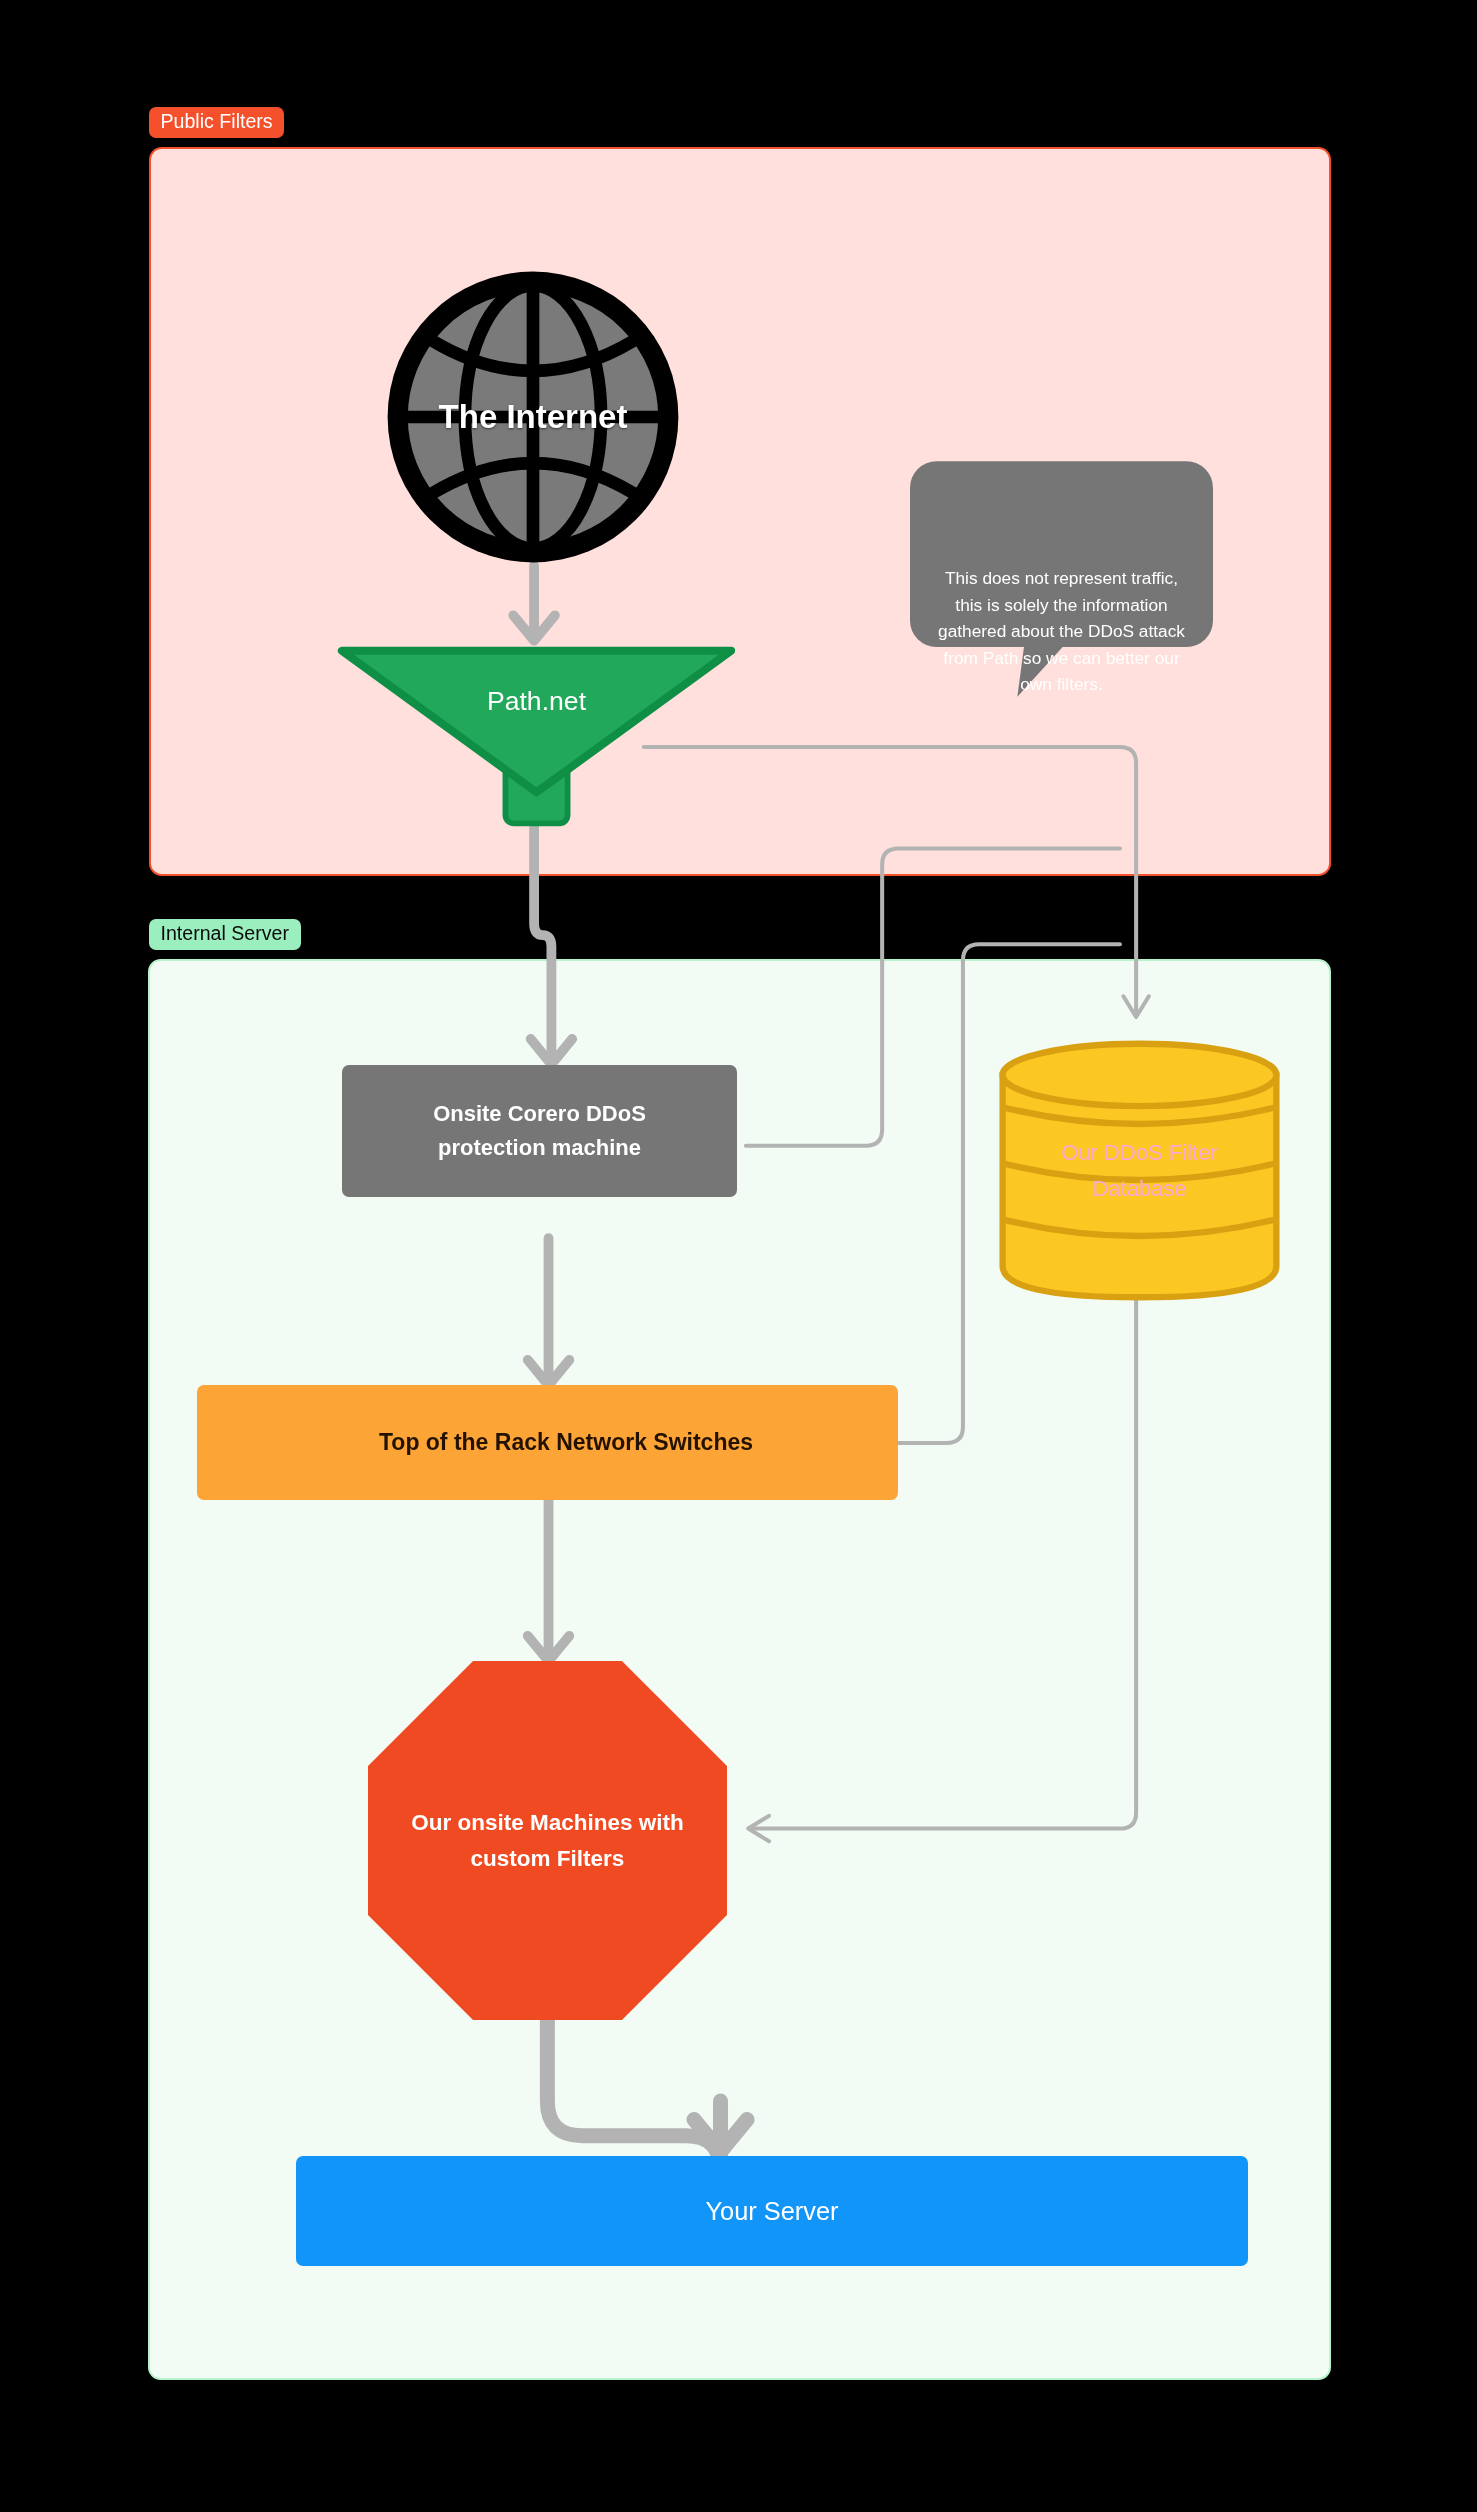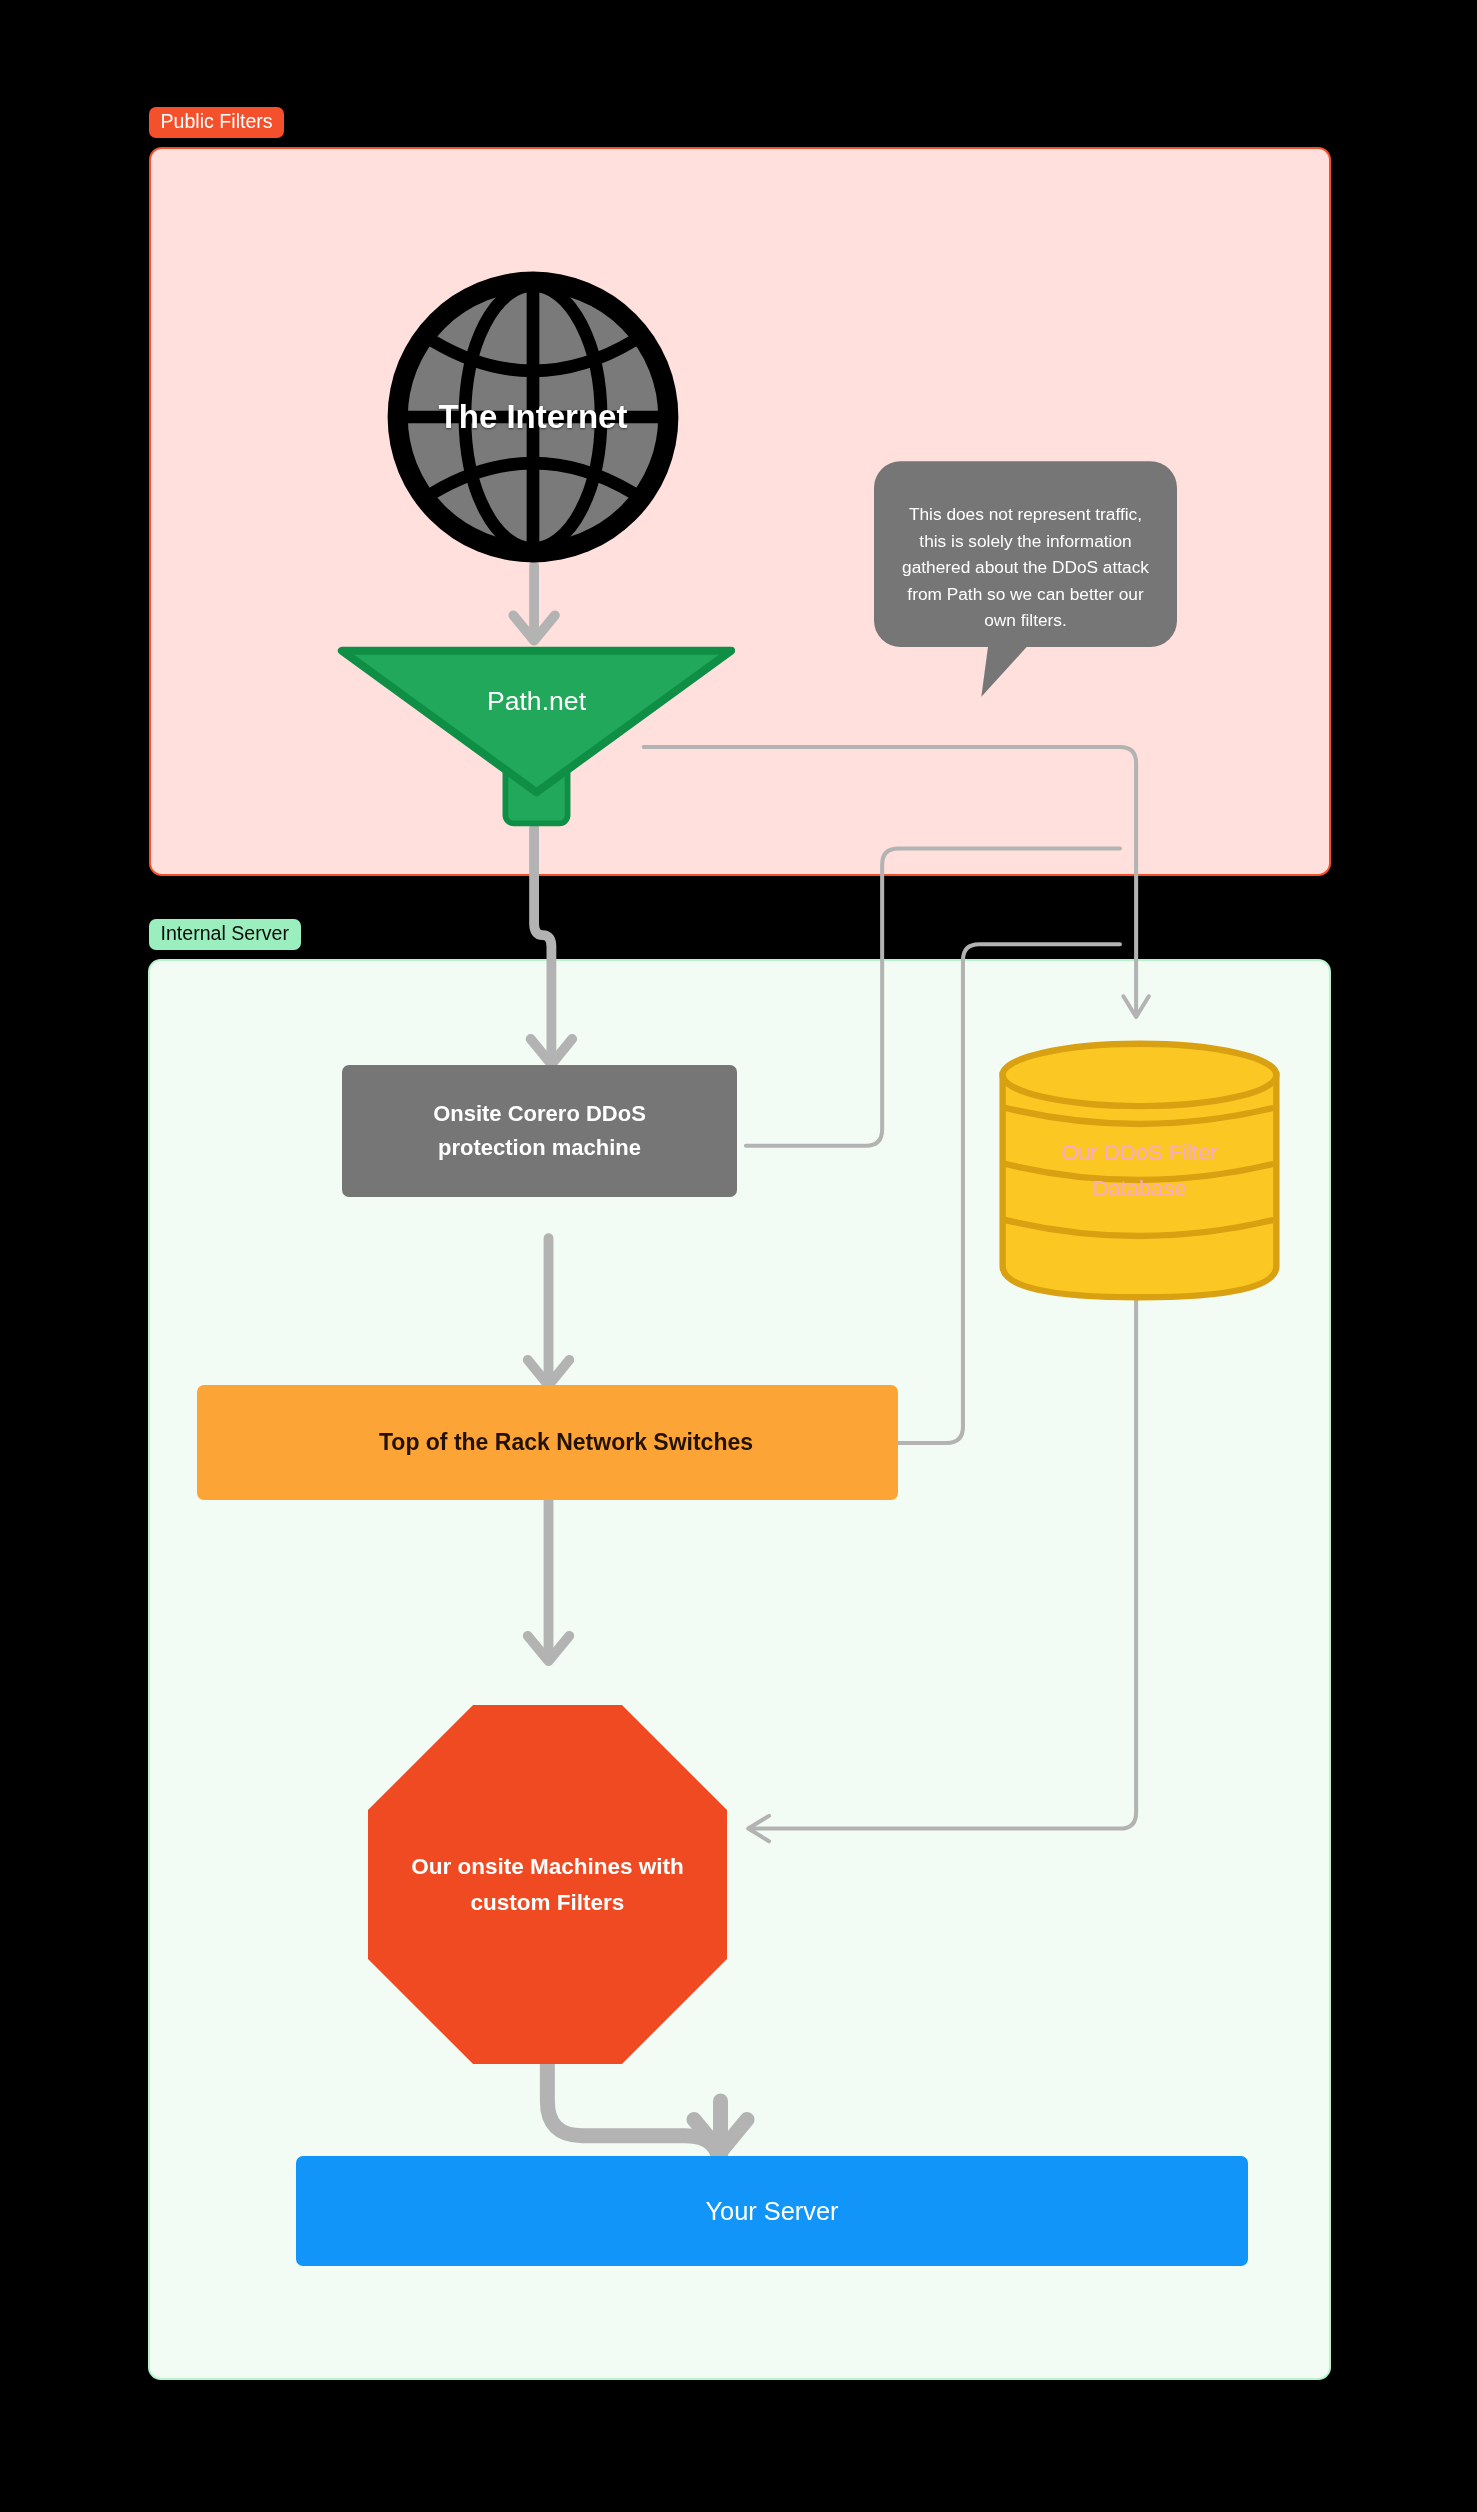--- a/index.html
+++ b/index.html
@@ -122,24 +122,25 @@
     position: relative;
     z-index: 2;
     color: #FFFFFF;
     font-size: 26.6px;
     font-weight: 400;
     margin-top: -63px;
   }
 
   
   #bubble-node {
-    left: 874px;
+    left: 910px;
     top: 461px;
     width: 303px;
     height: 237px;
+    align-items: flex-end;
   }
   #bubble-node svg { position: absolute; left: 0; top: 0; }
   #bubble-label {
     position: relative;
     z-index: 2;
     color: #FFFFFF;
     font-size: 17.3px;
     font-weight: 400;
     line-height: 1.54;
     width: 254px;
@@ -193,21 +194,21 @@
   }
   #switches-label {
     color: #231200;
     font-size: 23px;
     font-weight: 700;
   }
 
   
   #octagon-node {
     left: 368px;
-    top: 1705px;
+    top: 1661px;
     width: 359px;
     height: 359px;
   }
   #octagon-node svg { position: absolute; left: 0; top: 0; }
   #octagon-label {
     position: relative;
     z-index: 2;
     color: #FFFFFF;
     font-size: 22.5px;
     font-weight: 700;

